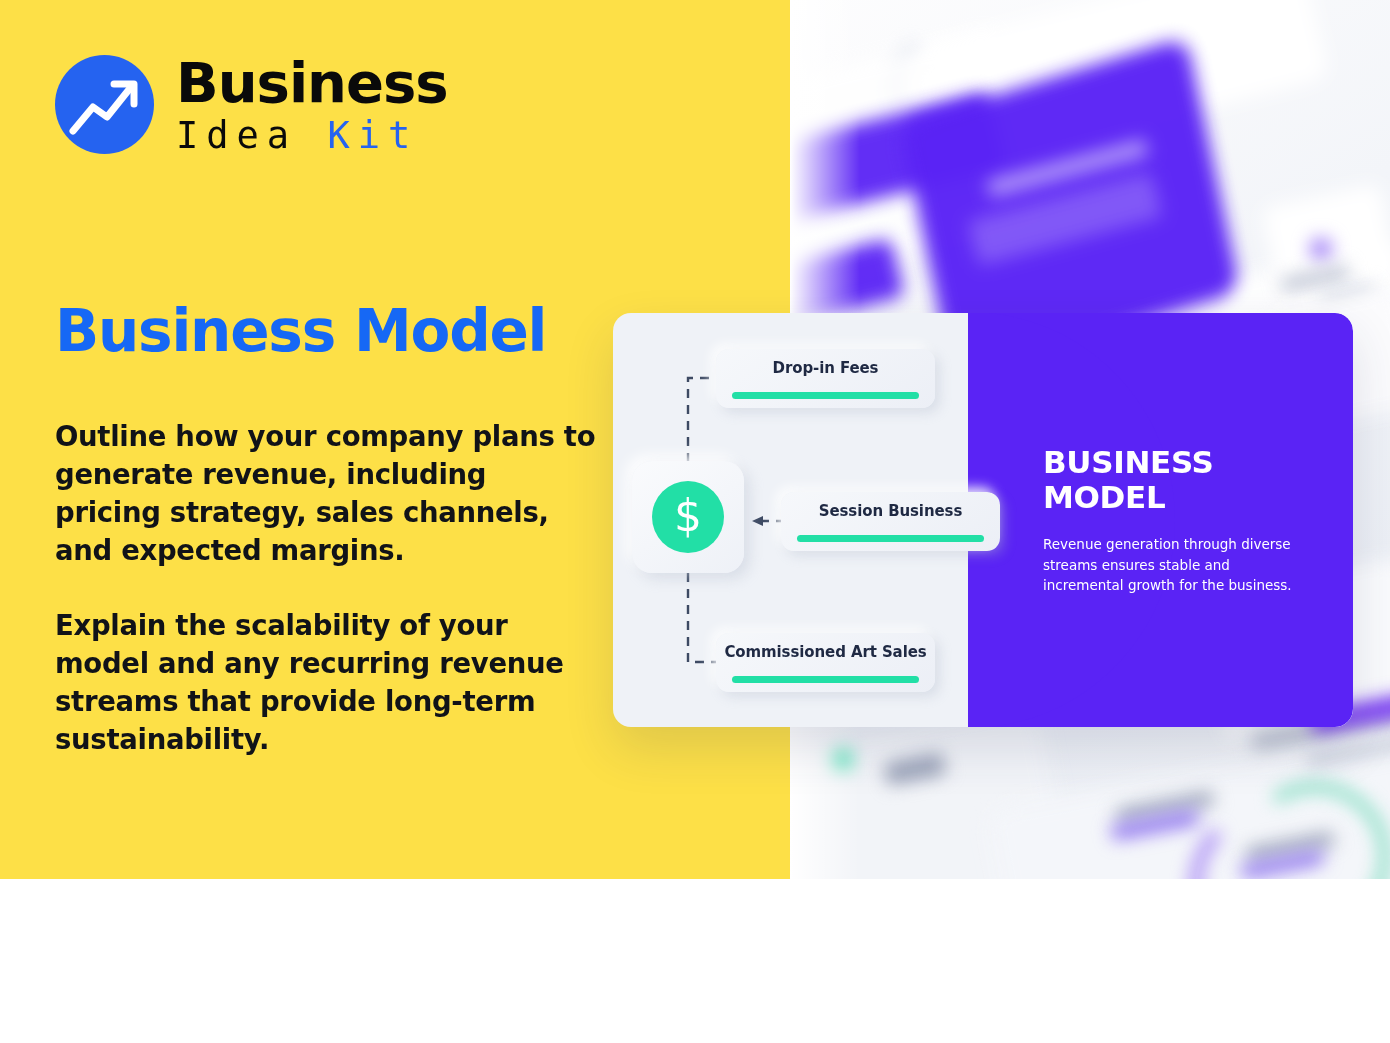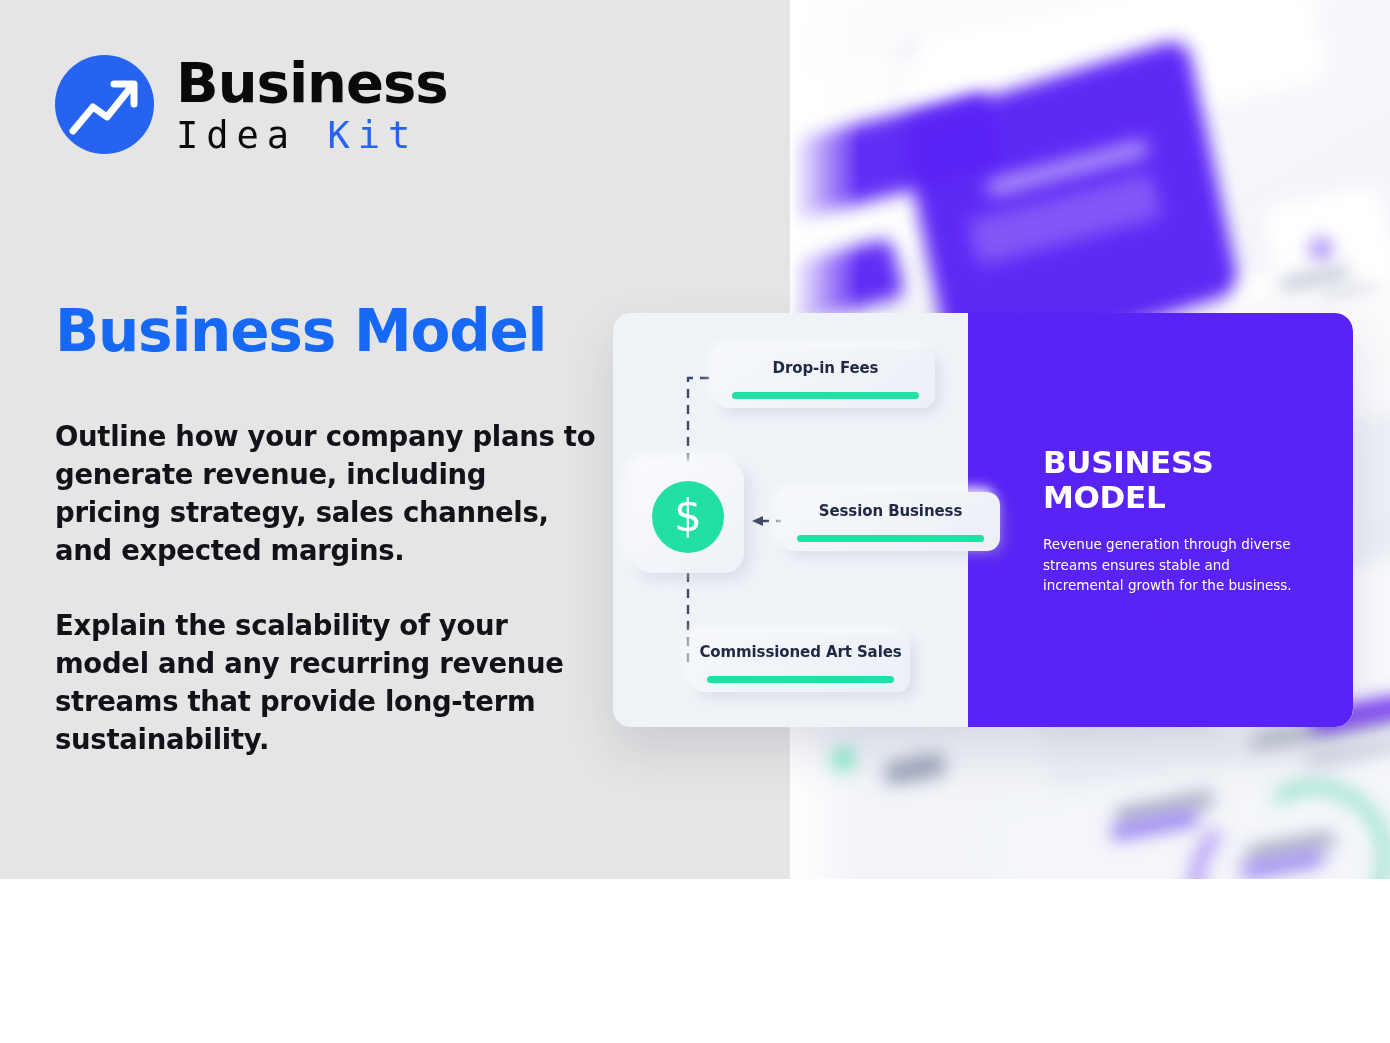--- a/index.html
+++ b/index.html
@@ -5,21 +5,21 @@
   * { margin:0; padding:0; box-sizing:border-box; }
   html,body { width:1390px; height:1043px; }
   body {
     font-family:"Liberation Sans", sans-serif;
     background:#ffffff;
     overflow:hidden;
     position:relative;
   }
 
   
-  .slide { position:absolute; inset:0; width:1390px; height:879px; background:#e5e5e5; overflow:hidden; }
+  .slide { position:absolute; inset:0; width:1390px; height:879px; background:#fde047; overflow:hidden; }
 
   
   .bg-photo {
     position:absolute; left:790px; top:0; width:600px; height:941px;
     background:linear-gradient(150deg,#fdfdfe 0%,#f3f5f9 40%,#eceff5 70%,#f7f8fa 100%);
     overflow:hidden;
   }
   .bg-photo .blob { position:absolute; filter:blur(9px); }
 
   .bp1 { left:-20px; top:118px; width:230px; height:78px; background:#5a23f5; border-radius:10px;
@@ -142,21 +142,21 @@
     display:flex; flex-direction:column; align-items:center; justify-content:center;
   }
   .stream-label { font-size:15px; font-weight:bold; color:#1f2943;
                   font-family:"DejaVu Sans", sans-serif; letter-spacing:-.1px; }
   .stream-bar { height:7px; border-radius:4px; background:#22dfa6; margin-top:15px; }
 
   .sb-1 { left:716px; top:349px; width:219px; height:59px; }
   .sb-1 .stream-bar { width:187px; }
   .sb-2 { left:781px; top:492px; width:219px; height:59px; }
   .sb-2 .stream-bar { width:187px; }
-  .sb-3 { left:691px; top:633px; width:219px; height:59px; }
+  .sb-3 { left:716px; top:633px; width:219px; height:59px; }
   .sb-3 .stream-bar { width:187px; }
 
   .connectors { position:absolute; left:0; top:0; width:1390px; height:1043px; pointer-events:none; }
 
   
   .footer-bar { position:absolute; left:0; top:941px; width:1390px; height:102px; background:#1668f5; }
 </style>
 </head>
 <body>
 

